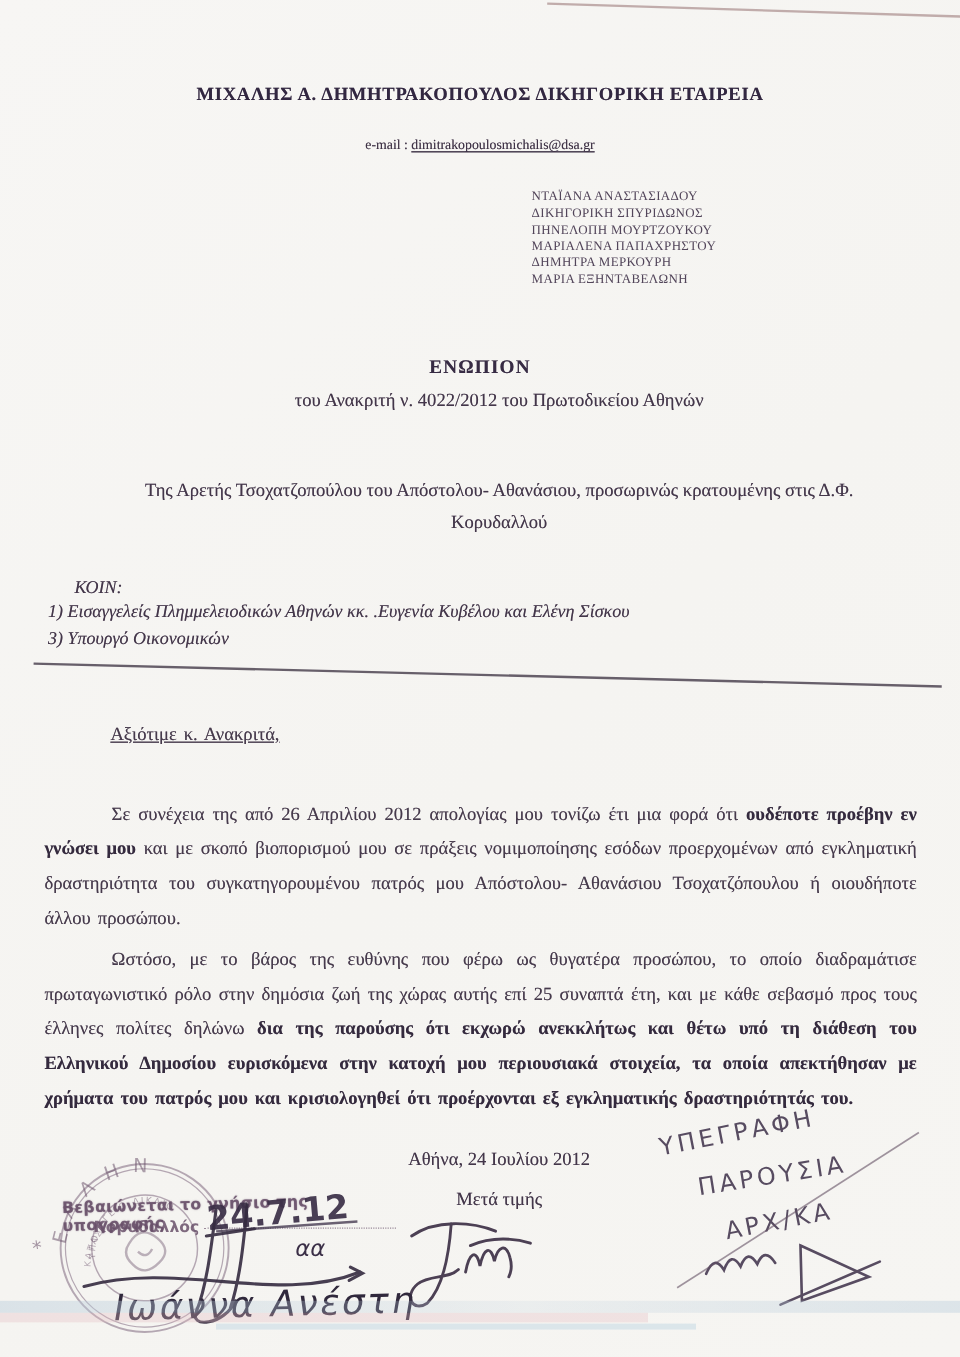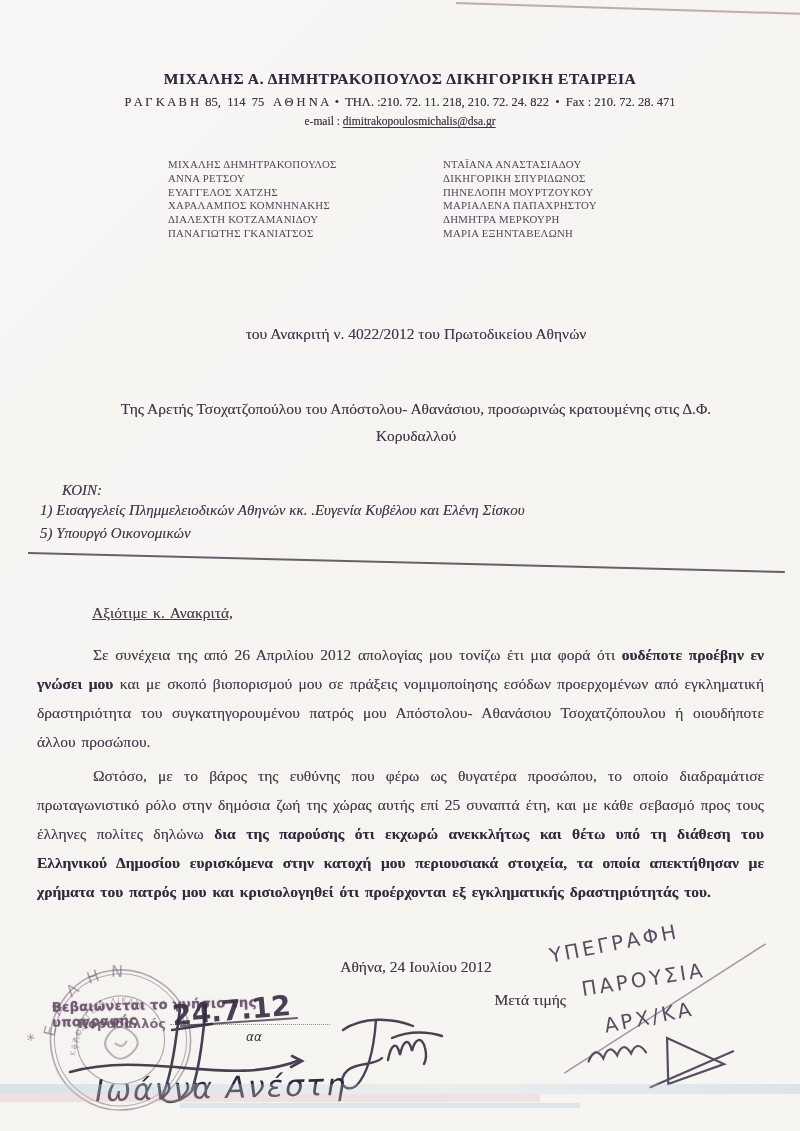--- a/index.html
+++ b/index.html
@@ -30,61 +30,53 @@
   svg{overflow:visible;}
 </style>
 </head>
 <body>
 
 <div class="page">
 
   <div class="abs" style="left:456px;top:2px;width:350px;height:2px;background:rgba(140,100,100,.5);transform:rotate(1.8deg);transform-origin:left center;"></div>
 
   <div class="abs ctr firm soft" style="top:70px;">ΜΙΧΑΛΗΣ Α. ΔΗΜΗΤΡΑΚΟΠΟΥΛΟΣ ΔΙΚΗΓΟΡΙΚΗ ΕΤΑΙΡΕΙΑ</div>
-  <div class="abs ctr addr soft" style="top:95px;">Ρ Α Γ Κ Α Β Η  85,  114  75   Α Θ Η Ν Α  •  ΤΗΛ. :210. 72. 11. 218, 210. 72. 24. 822  •  Fax : 210. 72. 28. 471</div>
   <div class="abs ctr mail soft" style="top:115px;">
     <span>e-mail : </span><u>dimitrakopoulosmichalis@dsa.gr</u>
   </div>
 
-  <div class="abs lawcol" style="left:168px;top:158px;">
-    <div>ΜΙΧΑΛΗΣ ΔΗΜΗΤΡΑΚΟΠΟΥΛΟΣ</div>
-    <div>ΑΝΝΑ ΡΕΤΣΟΥ</div>
-    <div>ΕΥΑΓΓΕΛΟΣ ΧΑΤΖΗΣ</div>
-    <div>ΧΑΡΑΛΑΜΠΟΣ ΚΟΜΝΗΝΑΚΗΣ</div>
-    <div>ΔΙΑΛΕΧΤΗ ΚΟΤΖΑΜΑΝΙΔΟΥ</div>
-    <div>ΠΑΝΑΓΙΩΤΗΣ ΓΚΑΝΙΑΤΣΟΣ</div>
-  </div>
   <div class="abs lawcol" style="left:443px;top:158px;">
     <div>ΝΤΑΪΑΝΑ ΑΝΑΣΤΑΣΙΑΔΟΥ</div>
     <div>ΔΙΚΗΓΟΡΙΚΗ ΣΠΥΡΙΔΩΝΟΣ</div>
     <div>ΠΗΝΕΛΟΠΗ ΜΟΥΡΤΖΟΥΚΟΥ</div>
     <div>ΜΑΡΙΑΛΕΝΑ ΠΑΠΑΧΡΗΣΤΟΥ</div>
     <div>ΔΗΜΗΤΡΑ ΜΕΡΚΟΥΡΗ</div>
     <div>ΜΑΡΙΑ ΕΞΗΝΤΑΒΕΛΩΝΗ</div>
   </div>
 
+  <div class="abs ctr h-bold soft" style="top:298px;">ΕΝΩΠΙΟΝ</div>
   <div class="abs ctr h-line soft" style="top:325px;">του Ανακριτή ν. 4022/2012 του Πρωτοδικείου Αθηνών</div>
   <div class="abs ctr h-line soft" style="top:400px;">Της Αρετής Τσοχατζοπούλου του Απόστολου- Αθανάσιου, προσωρινώς κρατουμένης στις Δ.Φ.</div>
   <div class="abs ctr h-line soft" style="top:427px;">Κορυδαλλού</div>
 
   <div class="abs koin soft" style="left:62px;top:482px;">ΚΟΙΝ:</div>
   <div class="abs koin soft" style="left:40px;top:502px;">1)  Εισαγγελείς Πλημμελειοδικών Αθηνών κκ. .Ευγενία Κυβέλου και Ελένη Σίσκου</div>
-  <div class="abs koin soft" style="left:40px;top:525px;">5)  Υπουργό Οικονομικών</div>
+  <div class="abs koin soft" style="left:40px;top:525px;">3)  Υπουργό Οικονομικών</div>
 
   <div class="abs rule" style="left:28px;top:552px;width:757px;transform:rotate(1.44deg);"></div>
 
   <div class="abs bodytext soft" style="left:92px;top:598px;text-decoration:underline;">Αξιότιμε κ. Ανακριτά,</div>
 
-  <div class="abs bodytext" style="left:37px;top:640px;width:727px;font-family:Liberation Serif, serif;">
+  <div class="abs bodytext" style="left:37px;top:664px;width:727px;font-family:Liberation Serif, serif;">
     <p><span class="soft">Σε συνέχεια της από 26 Απριλίου 2012 απολογίας μου τονίζω έτι μια φορά ότι </span><b class="soft">ουδέποτε προέβην εν γνώσει μου</b><span class="soft"> και με σκοπό βιοπορισμού μου σε πράξεις νομιμοποίησης εσόδων προερχομένων από εγκληματική δραστηριότητα του συγκατηγορουμένου πατρός μου Απόστολου- Αθανάσιου Τσοχατζόπουλου ή οιουδήποτε άλλου προσώπου.</span></p>
     <p><span class="soft">Ωστόσο, με το βάρος της ευθύνης που φέρω ως θυγατέρα προσώπου, το οποίο διαδραμάτισε πρωταγωνιστικό ρόλο στην δημόσια ζωή της χώρας αυτής επί 25 συναπτά έτη, και με κάθε σεβασμό προς τους έλληνες πολίτες δηλώνω </span><b class="soft">δια της παρούσης ότι εκχωρώ ανεκκλήτως και θέτω υπό τη διάθεση του Ελληνικού Δημοσίου ευρισκόμενα στην κατοχή μου περιουσιακά στοιχεία, τα οποία απεκτήθησαν με χρήματα του πατρός μου και κρισιολογηθεί ότι προέρχονται εξ εγκληματικής δραστηριότητάς του.</b></p>
   </div>
 
   <div class="abs h-line soft" style="left:250px;top:958px;width:300px;text-align:center;">Αθήνα, 24 Ιουλίου 2012</div>
-  <div class="abs h-line soft" style="left:250px;top:991px;width:300px;text-align:right;">Μετά τιμής</div>
+  <div class="abs h-line soft" style="left:250px;top:991px;width:300px;text-align:center;">Μετά τιμής</div>
 
   <svg class="abs" style="left:318px;top:1008px;" width="170" height="95" viewBox="0 0 170 95">
     <g fill="none" stroke="#3e3147" stroke-width="2.4" stroke-linecap="round" opacity=".92">
       <path d="M25,22 C45,8 75,10 95,18"></path>
       <path d="M58,12 C56,40 50,66 38,78 C26,86 18,72 30,62 C40,54 56,58 64,50"></path>
       <path d="M70,52 c3,-16 9,-20 12,-5 c3,-15 9,-18 12,-4 c3,-13 10,-15 13,-3 c2,7 1,12 -1,16"></path>
       <path d="M74,30 C92,22 112,24 124,28"></path>
     </g>
   </svg>
 
@@ -114,21 +106,21 @@
 
   <div class="abs stampink" style="left:52px;top:996px;width:290px;font-size:13px;font-weight:600;letter-spacing:.3px;transform:rotate(-1.5deg);text-shadow:0 0 1.2px rgba(104,80,106,.7);font-family:'DejaVu Sans',sans-serif;">Βεβαιώνεται το γνήσιο της υπογραφής</div>
   <div class="abs" style="left:78px;top:1014px;">
     <span class="stampink" style="font-size:13px;font-weight:600;font-family:'DejaVu Sans',sans-serif;">Κορυδαλλός</span>
     <span style="display:inline-block;width:160px;border-bottom:1.5px dotted rgba(104,80,106,.65);transform:translateY(-3px);"></span>
   </div>
 
   <div class="abs hand" style="left:172px;top:994px;font-size:28px;font-weight:600;transform:rotate(-5deg);opacity:.92;">24.7.12</div>
   <div class="abs" style="left:180px;top:1021px;width:118px;height:2px;background:#3b2f47;transform:rotate(-4deg);opacity:.75;"></div>
 
-  <div class="abs hand" style="left:246px;top:1030px;font-size:12px;font-style:italic;">αα</div>
+  <div class="abs hand" style="left:246px;top:1030px;font-size:19px;font-style:italic;">αα</div>
 
   <svg class="abs" style="left:60px;top:1000px;" width="250" height="100" viewBox="0 0 250 100">
     <g fill="none" stroke="#352b40" stroke-width="2.6" stroke-linecap="round" opacity=".9">
       <path d="M120,8 C116,40 112,72 104,92"></path>
       <path d="M146,4 C143,36 140,66 132,90"></path>
       <path d="M104,92 C96,108 128,104 136,84"></path>
       <path d="M10,72 C90,50 170,88 240,60"></path>
       <path d="M232,56 l10,5 l-11,6"></path>
       <path d="M112,30 L152,24"></path>
     </g>

